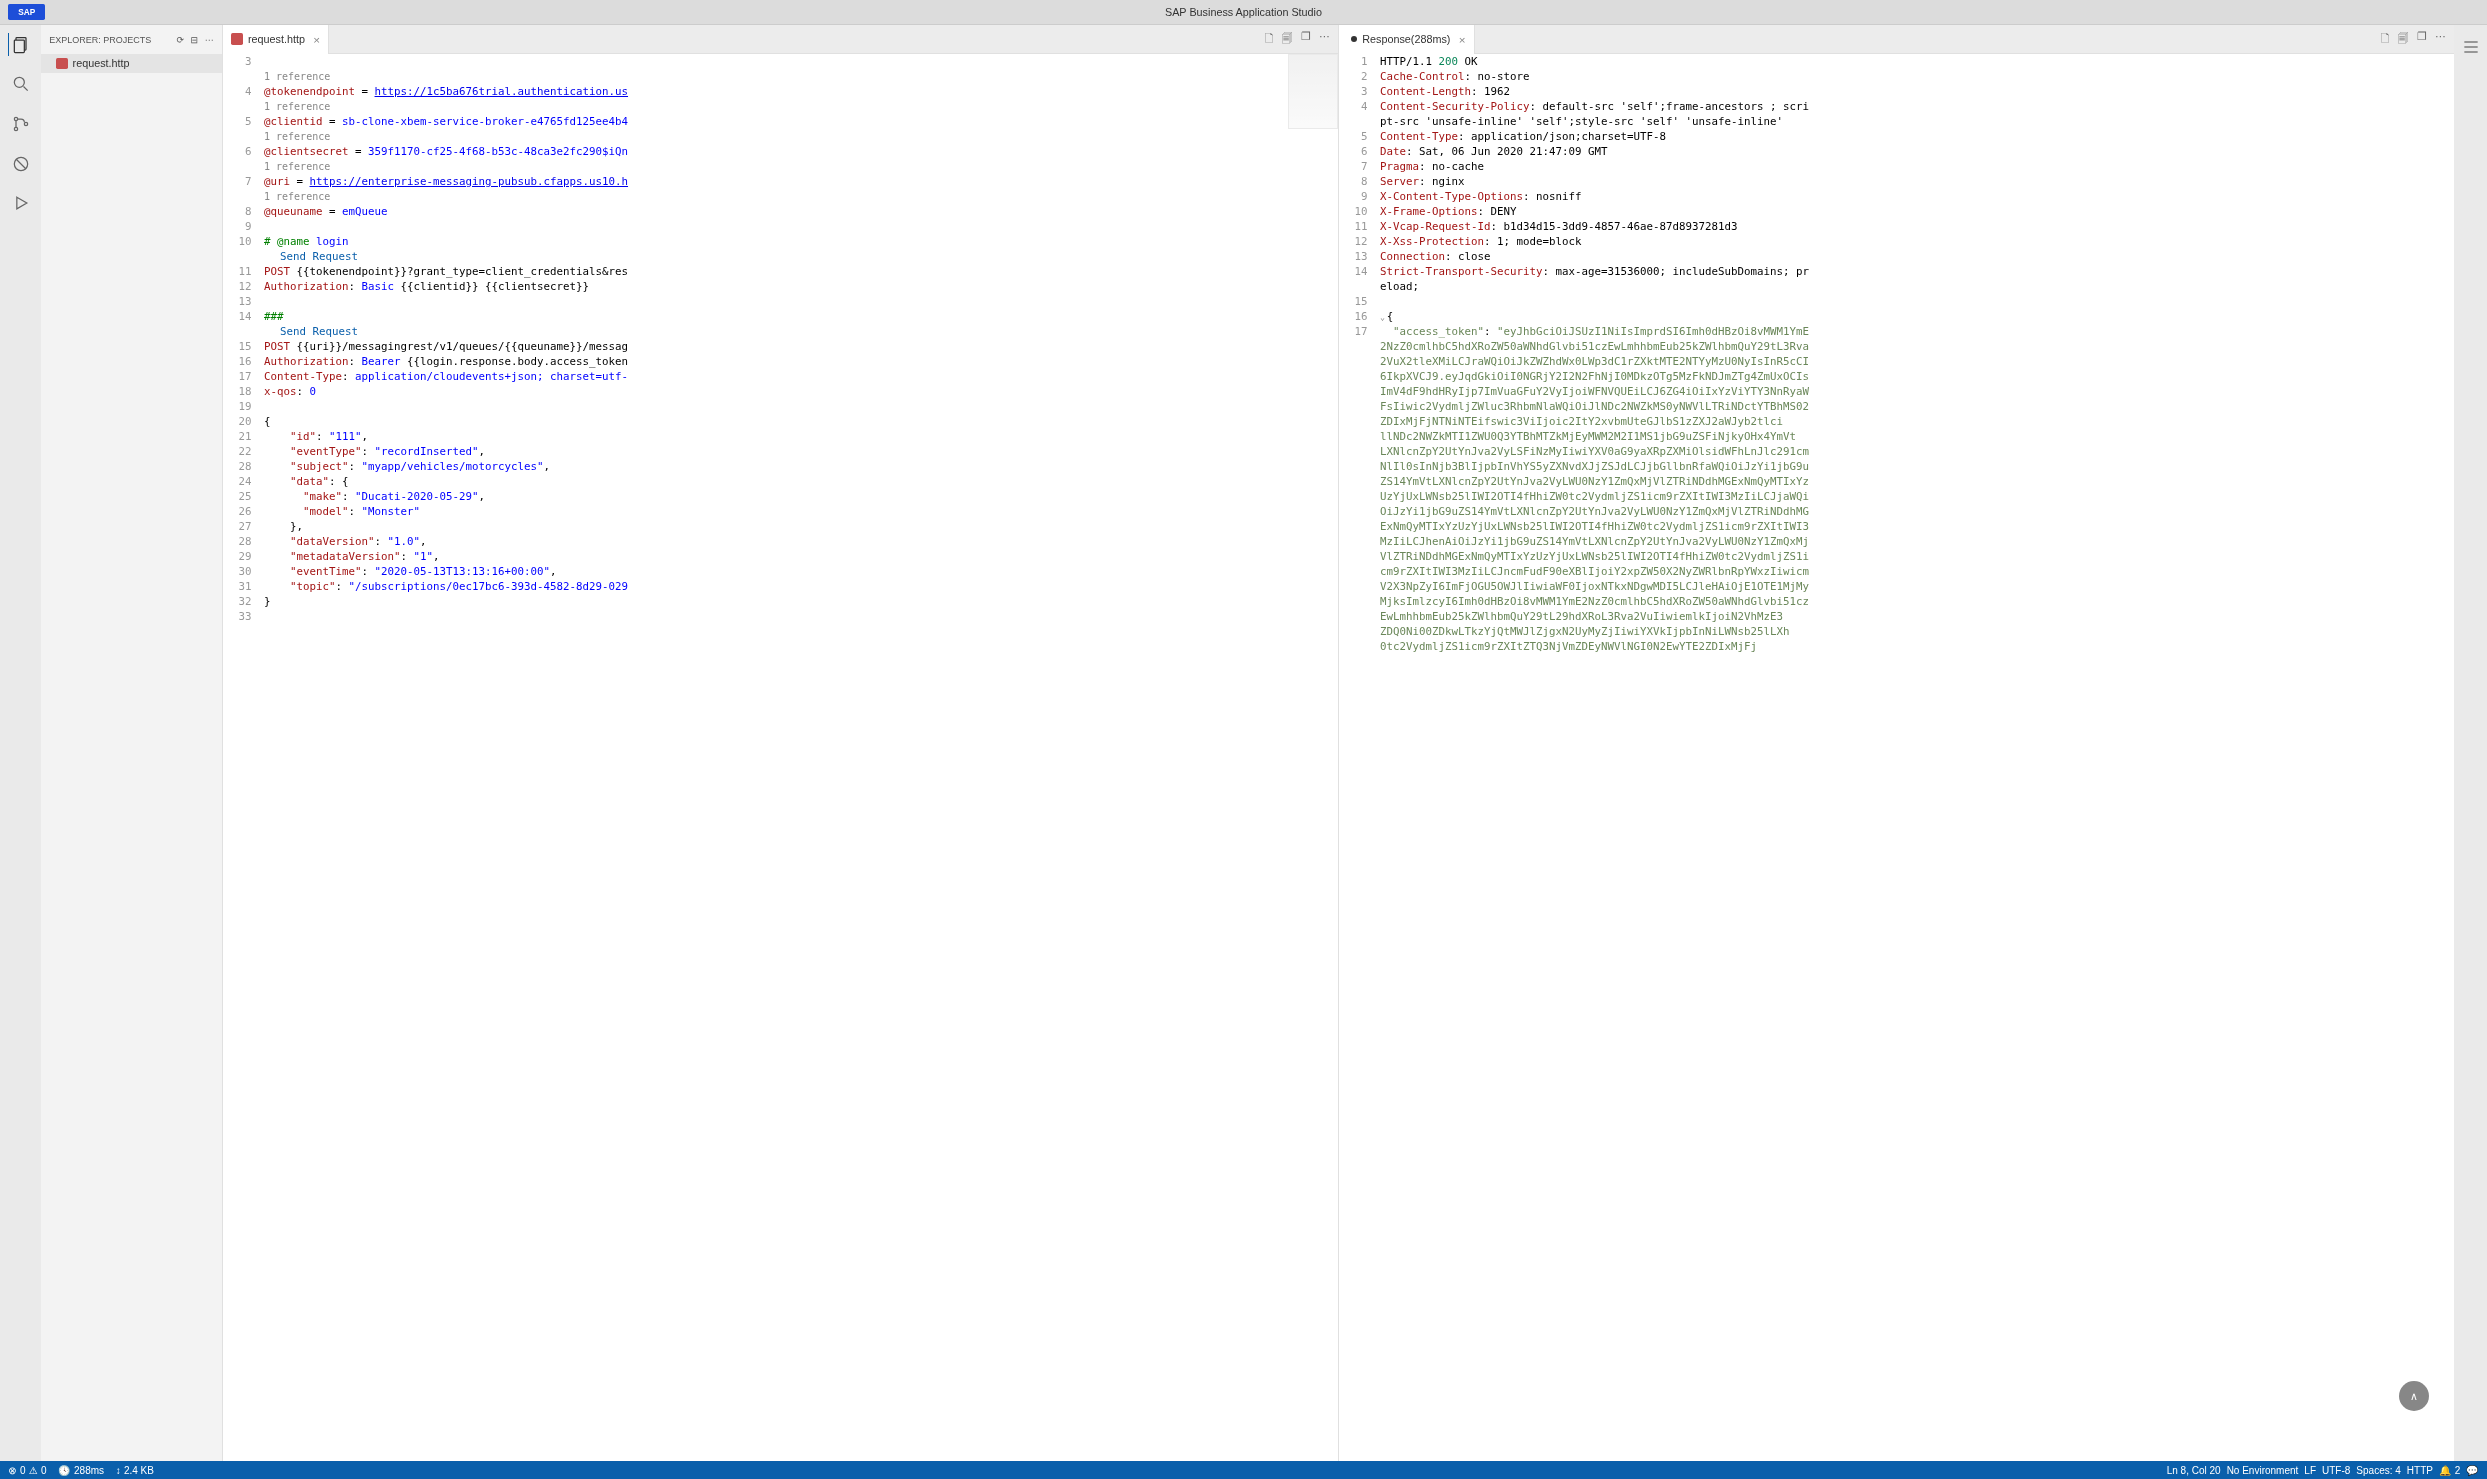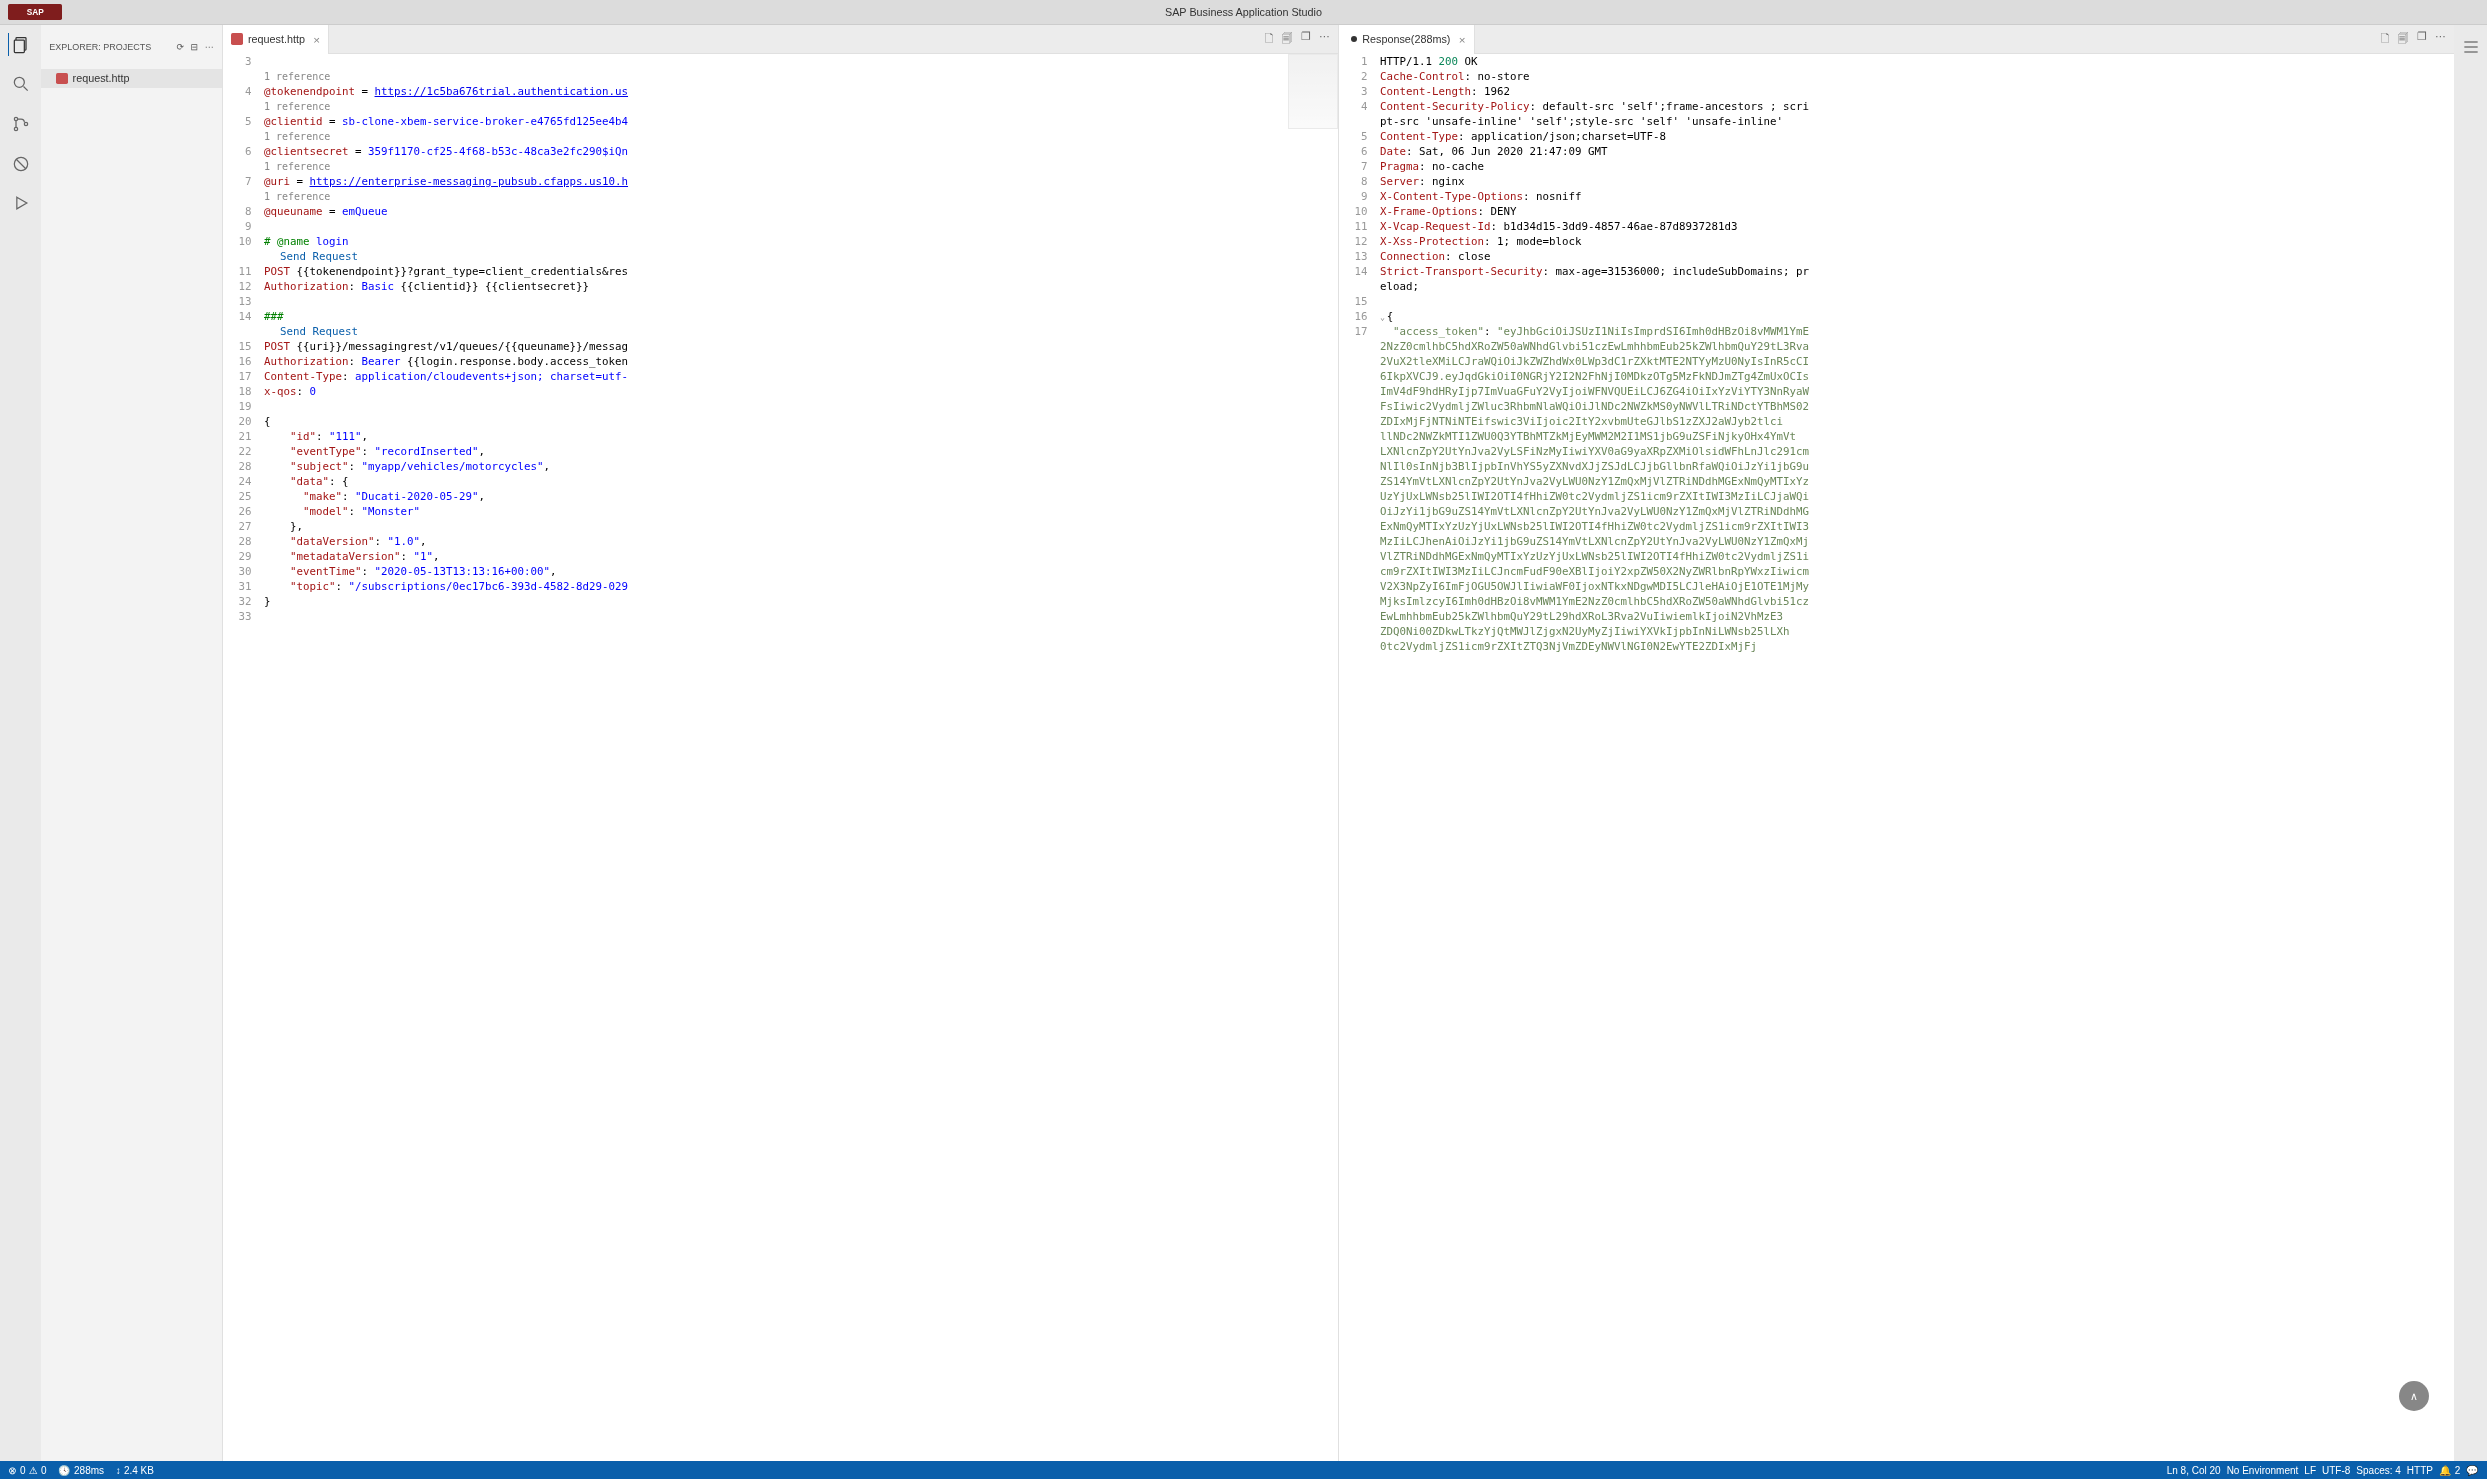--- a/index.html
+++ b/index.html
@@ -1,27 +1,27 @@
 <!DOCTYPE html>
 <html style="font-size:13.3px"><head>
 <meta charset="utf-8">
 <style>
 * { margin: 0; padding: 0; box-sizing: border-box; }
 body { font-family: -apple-system, BlinkMacSystemFont, "Segoe UI", sans-serif; font-size: 10.8px; background: #f3f3f3; color: #333; overflow: hidden; height: 100vh; }
 .titlebar { height: 25px; background: #dcdcdc; display: flex; align-items: center; padding: 0 8.3px; border-bottom: 0.8px solid #ccc; }
-.logo { width: 54px; height: 16.6px; background: #7f1d1d; color: #fff; font-weight: bold; font-size: 8.3px; display: flex; align-items: center; justify-content: center; border-radius: 1.7px; margin-right: 10px; }
+.logo { width: 37px; height: 16.6px; background: #1d4ed8; color: #fff; font-weight: bold; font-size: 8.3px; display: flex; align-items: center; justify-content: center; border-radius: 1.7px; margin-right: 10px; }
 .menu { display: flex; gap: 15px; flex: 1; }
 .menu-item { cursor: pointer; color: #333; }
 .title-center { position: absolute; left: 50%; transform: translateX(-50%); color: #333; font-size: 10.8px; }
 .main { display: flex; height: calc(100vh - 43px); }
 .activity-bar { width: 41px; background: #eaeaea; display: flex; flex-direction: column; align-items: center; padding-top: 8.3px; gap: 16.6px; }
 .activity-icon { width: 23px; height: 23px; display: flex; align-items: center; justify-content: center; color: #666; cursor: pointer; }
 .activity-icon.active { color: #333; border-left: 1.7px solid #0a5fab; margin-left: -1.7px; padding-left: 1.7px; }
 .sidebar { width: 182px; background: #f3f3f3; border-right: 0.8px solid #e0e0e0; }
-.sidebar-header { height: 44px; display: flex; align-items: center; justify-content: space-between; padding: 0 8.3px; font-size: 9px; color: #555; }
+.sidebar-header { height: 29px; display: flex; align-items: center; justify-content: space-between; padding: 0 8.3px; font-size: 9px; color: #555; }
 .sidebar-actions { display: flex; gap: 6.6px; }
 .sidebar-actions span { cursor: pointer; color: #555; }
 .file-item { padding: 3.3px 15px; display: flex; align-items: center; gap: 5px; background: #e4e4e4; cursor: pointer; font-size: 10.8px; }
 .file-icon-red { width: 11.6px; height: 11.6px; background: #c84f4f; border-radius: 1.7px; display: inline-block; }
 .editors { flex: 1; display: flex; }
 .editor-pane { flex: 1; display: flex; flex-direction: column; background: #fff; min-width: 0; position: relative; }
 .editor-pane + .editor-pane { border-left: 0.8px solid #e0e0e0; }
 .tab-bar { height: 29px; background: #ececec; display: flex; align-items: center; border-bottom: 0.8px solid #e0e0e0; }
 .tab { height: 29px; padding: 0 8.3px; display: flex; align-items: center; gap: 5px; background: #fff; border-right: 0.8px solid #e0e0e0; font-size: 10.8px; cursor: pointer; }
 .tab-close { color: #888; cursor: pointer; font-size: 11.6px; margin-left: 3.3px; }

